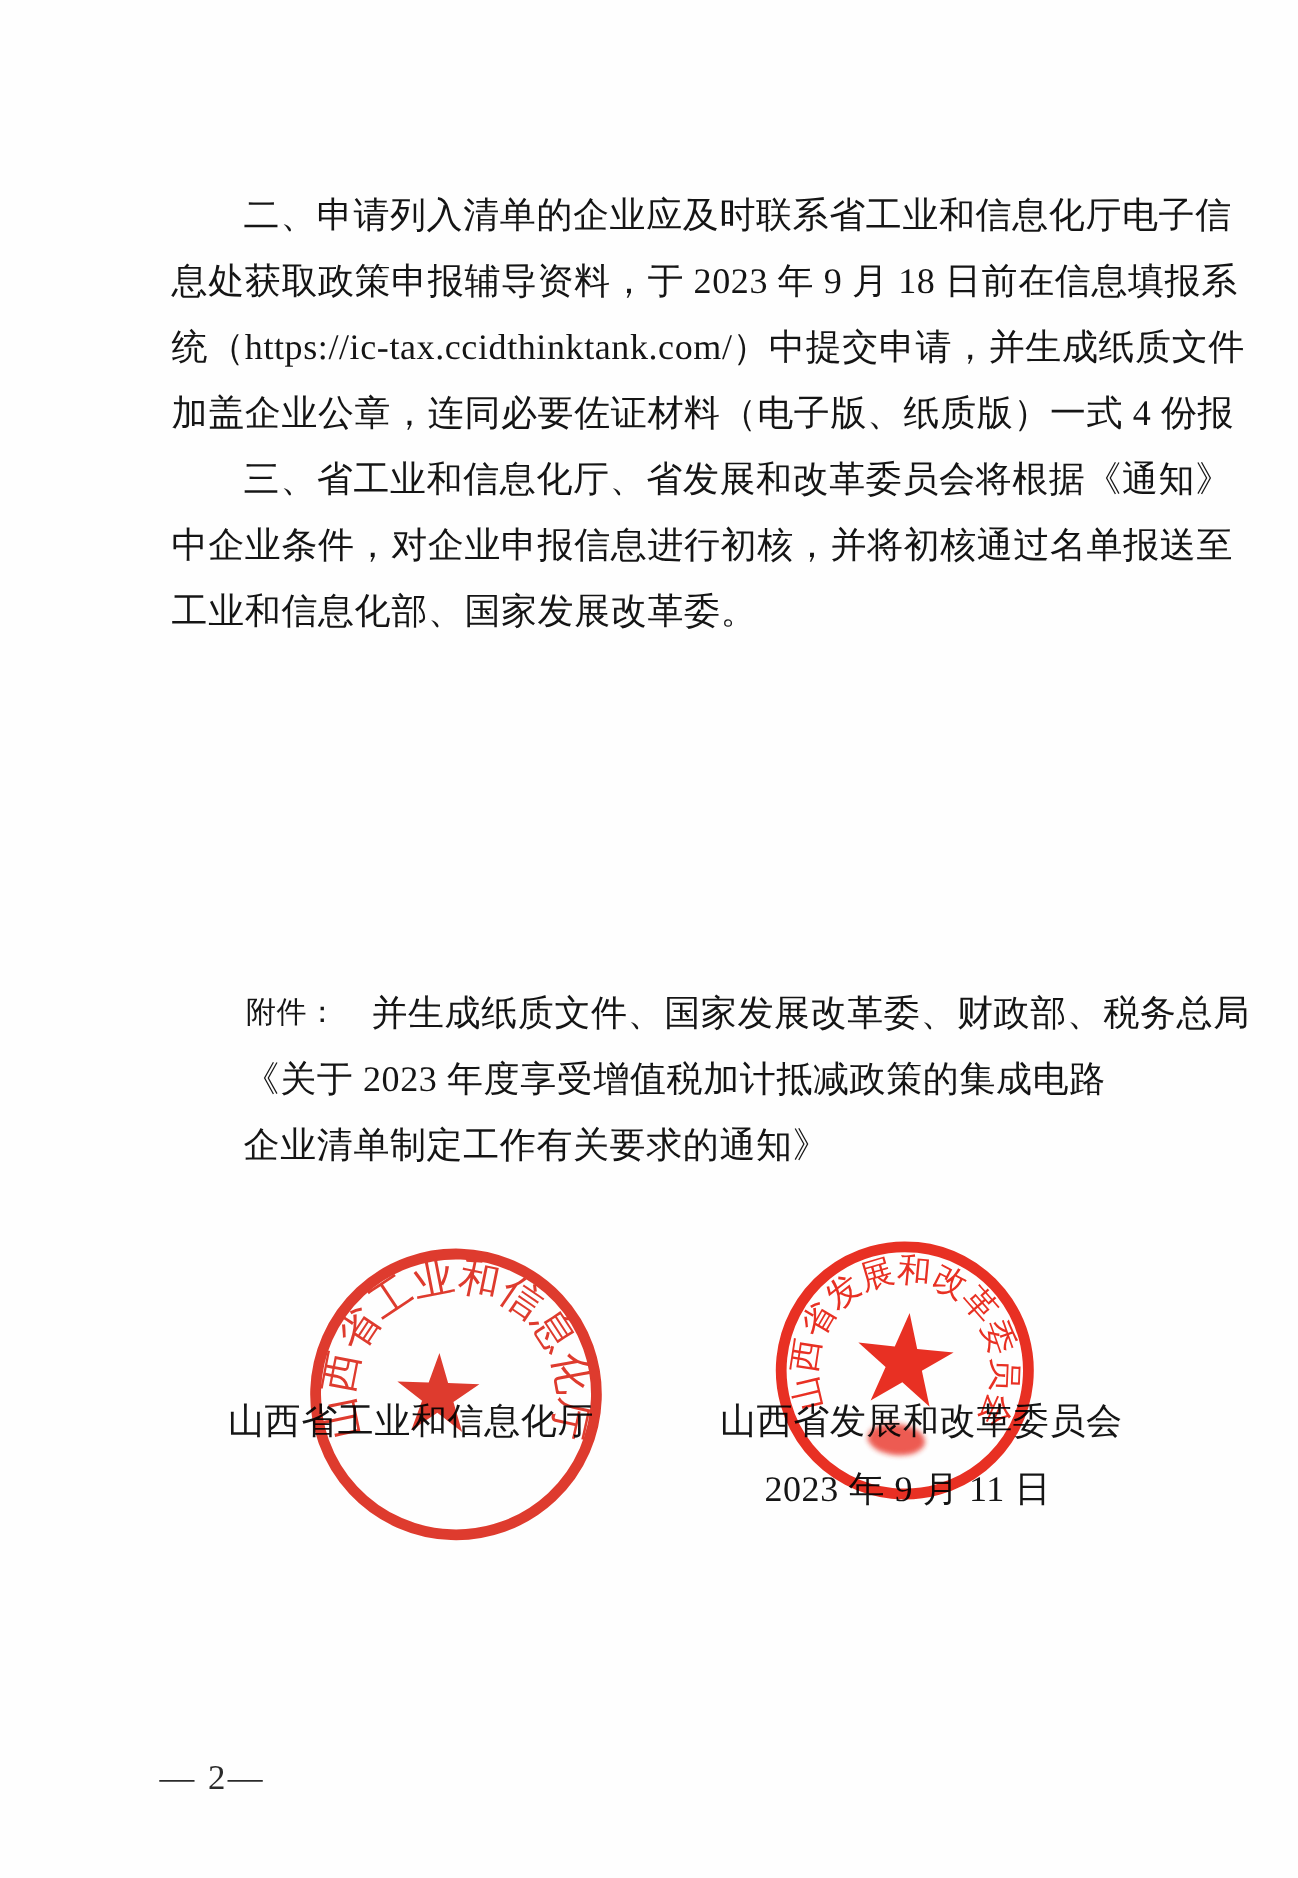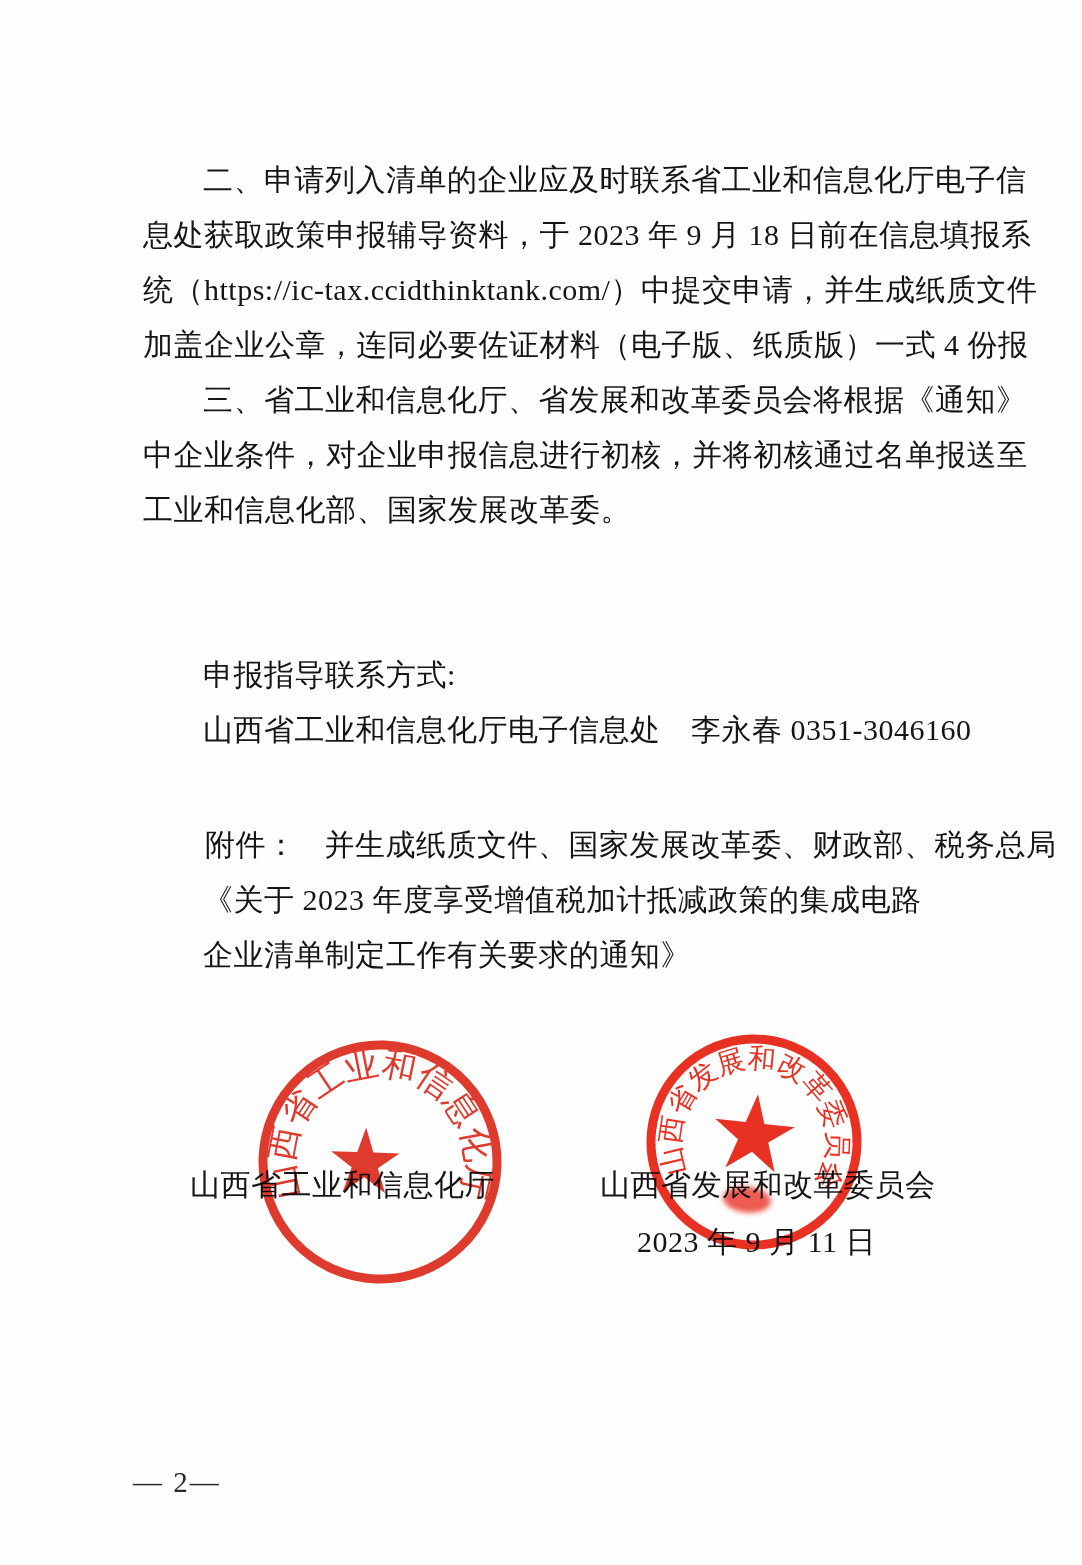--- a/index.html
+++ b/index.html
@@ -16,21 +16,21 @@
   .line{
     height:55px;
     line-height:55px;
     font-size:30px;
     white-space:nowrap;
     letter-spacing:0.5px;
   }
   .indent2{text-indent:60px;}
   .attach-row{display:flex;}
   .attach-label{
-    height:55px;line-height:55px;font-size:30px;
+    height:55px;line-height:55px;font-size:25px;
     margin-left:62px;white-space:nowrap;letter-spacing:0.5px;
   }
   .attach-content{
     height:55px;line-height:55px;font-size:30px;
     margin-left:28px;white-space:nowrap;letter-spacing:0.5px;
   }
   .attach-cont-line{
     height:55px;line-height:55px;font-size:30px;
     margin-left:60px;white-space:nowrap;letter-spacing:0.5px;
   }
@@ -63,24 +63,20 @@
   <div class="textblock" style="top:152px;">
     <div class="line indent2">二、申请列入清单的企业应及时联系省工业和信息化厅电子信</div>
     <div class="line">息处获取政策申报辅导资料，于 2023 年 9 月 18 日前在信息填报系</div>
     <div class="line">统（https://ic-tax.ccidthinktank.com/）中提交申请，并生成纸质文件</div>
     <div class="line">加盖企业公章，连同必要佐证材料（电子版、纸质版）一式 4 份报</div>
     <div class="line indent2">三、省工业和信息化厅、省发展和改革委员会将根据《通知》</div>
     <div class="line">中企业条件，对企业申报信息进行初核，并将初核通过名单报送至</div>
     <div class="line">工业和信息化部、国家发展改革委。</div>
   </div>
 
-  <div class="textblock" style="top:647px;">
-    <div class="line indent2">申报指导联系方式:</div>
-    <div class="line indent2">山西省工业和信息化厅电子信息处　李永春 0351-3046160</div>
-  </div>
 
   <div class="textblock" style="top:817px;">
     <div class="attach-row">
       <div class="attach-label">附件：</div>
       <div class="attach-content">并生成纸质文件、国家发展改革委、财政部、税务总局</div>
     </div>
     <div class="attach-cont-line">《关于 2023 年度享受增值税加计抵减政策的集成电路</div>
     <div class="attach-cont-line">企业清单制定工作有关要求的通知》</div>
   </div>
 

